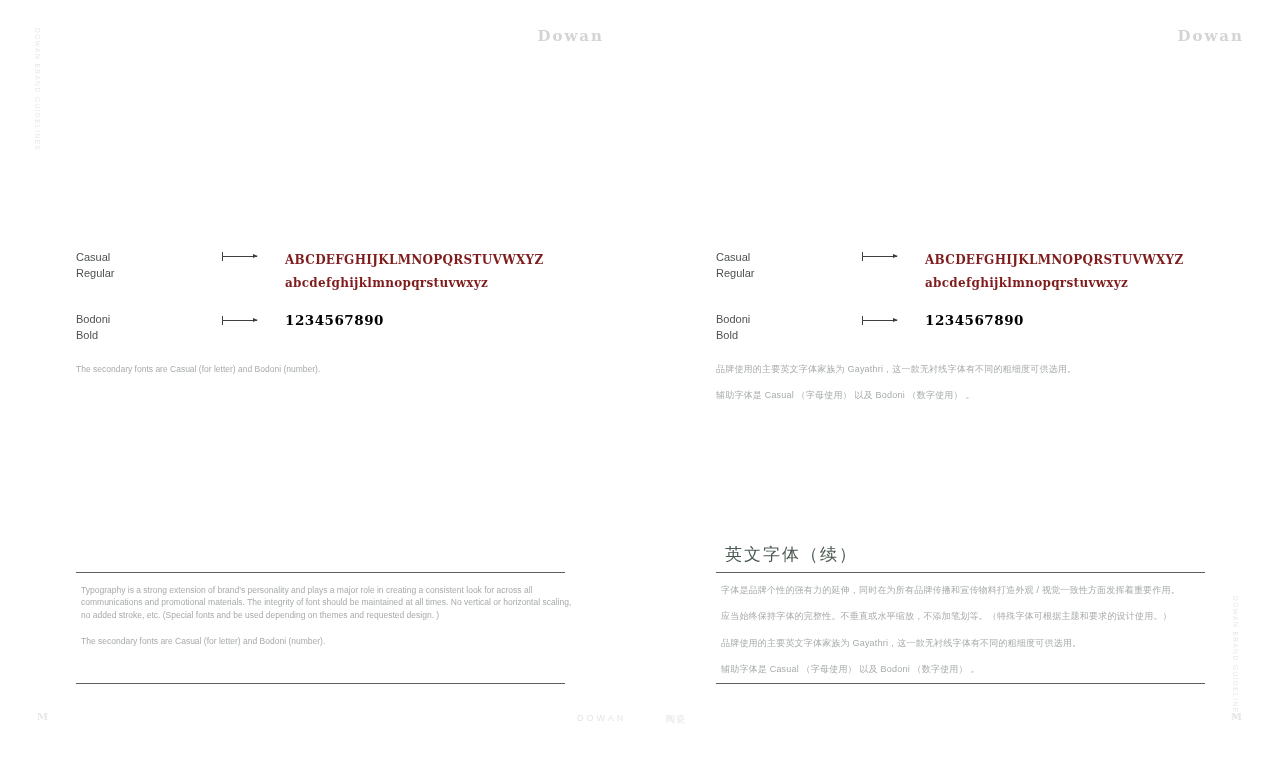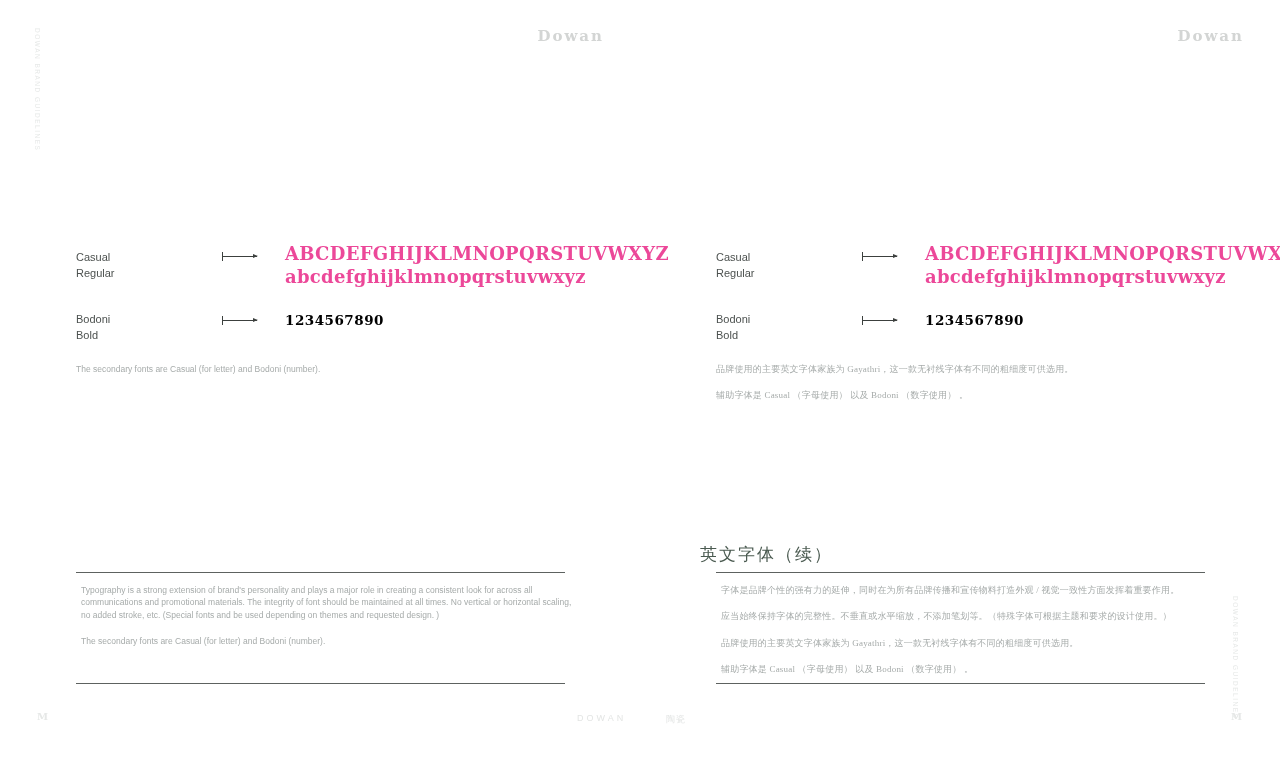--- a/index.html
+++ b/index.html
@@ -34,49 +34,49 @@
   .spec-arrow-1{left:222px;top:252px;}
   .spec-arrow-2{left:222px;top:316px;}
   .spec-arrow .line{position:absolute;left:0;right:1px;top:4px;height:1px;background:#3c403e;}
   .spec-arrow .tick{position:absolute;left:0;top:0;width:1px;height:9px;background:#3c403e;}
   .spec-arrow .head{
     position:absolute;right:0;top:2px;width:0;height:0;
     border-left:5px solid #3c403e;border-top:2.5px solid transparent;border-bottom:2.5px solid transparent;
   }
 
   .spec-samples{
-    position:absolute;left:285px;top:243px;
-    font-family:"DejaVu Serif",serif;font-size:18px;line-height:22.5px;
-    color:#ec4899;letter-spacing:0.3px;font-weight:bold;
+    position:absolute;left:285px;top:249px;
+    font-family:"DejaVu Serif",serif;font-size:12px;line-height:22.5px;
+    color:#7f1d1d;letter-spacing:0.3px;font-weight:bold;
   }
   .spec-num{
     position:absolute;left:285px;top:312px;
     font-family:"DejaVu Serif",serif;font-size:13.5px;color:#000000;
     font-weight:bold;letter-spacing:0.5px;
   }
 
   .note{position:absolute;left:76px;width:500px;font-size:8.5px;color:#a6abaa;line-height:12px;}
   .note-1{top:363px;}
   .note-2{top:389px;}
 
   .section-heading-en{
     position:absolute;left:76px;top:543px;
     font-size:18.5px;color:#4a5a50;letter-spacing:0.3px;
   }
   .section-heading-cn{
-    position:absolute;left:60px;top:543px;
+    position:absolute;left:85px;top:543px;
     font-size:17px;color:#4a5a50;letter-spacing:2px;
   }
   .rule{position:absolute;left:76px;width:489px;height:1px;background:#5d6260;}
   .rule-under-heading{top:572px;}
   .rule-bottom{top:683px;}
 
   .paras{position:absolute;left:81px;top:584px;width:492px;}
   .para{font-size:8.5px;color:#a6abaa;line-height:12.4px;margin:0 0 14px 0;}
-  .para-cn{font-size:9px;letter-spacing:0.2px;font-family:Liberation Serif, serif;}
+  .para-cn{font-size:9px;letter-spacing:0.2px;}
 
   .footer-item{position:absolute;font-size:9px;color:#e3e5e4;}
   .footer-brand{left:577px;top:713px;letter-spacing:3px;}
   .footer-cn{left:666px;top:713px;letter-spacing:1px;}
   .page-marker{
     position:absolute;top:711px;font-family:"DejaVu Serif",serif;
     font-size:10px;color:#e6e8e7;font-weight:bold;
   }
   .marker-left{left:37px;}
   .marker-right{left:1231px;}

